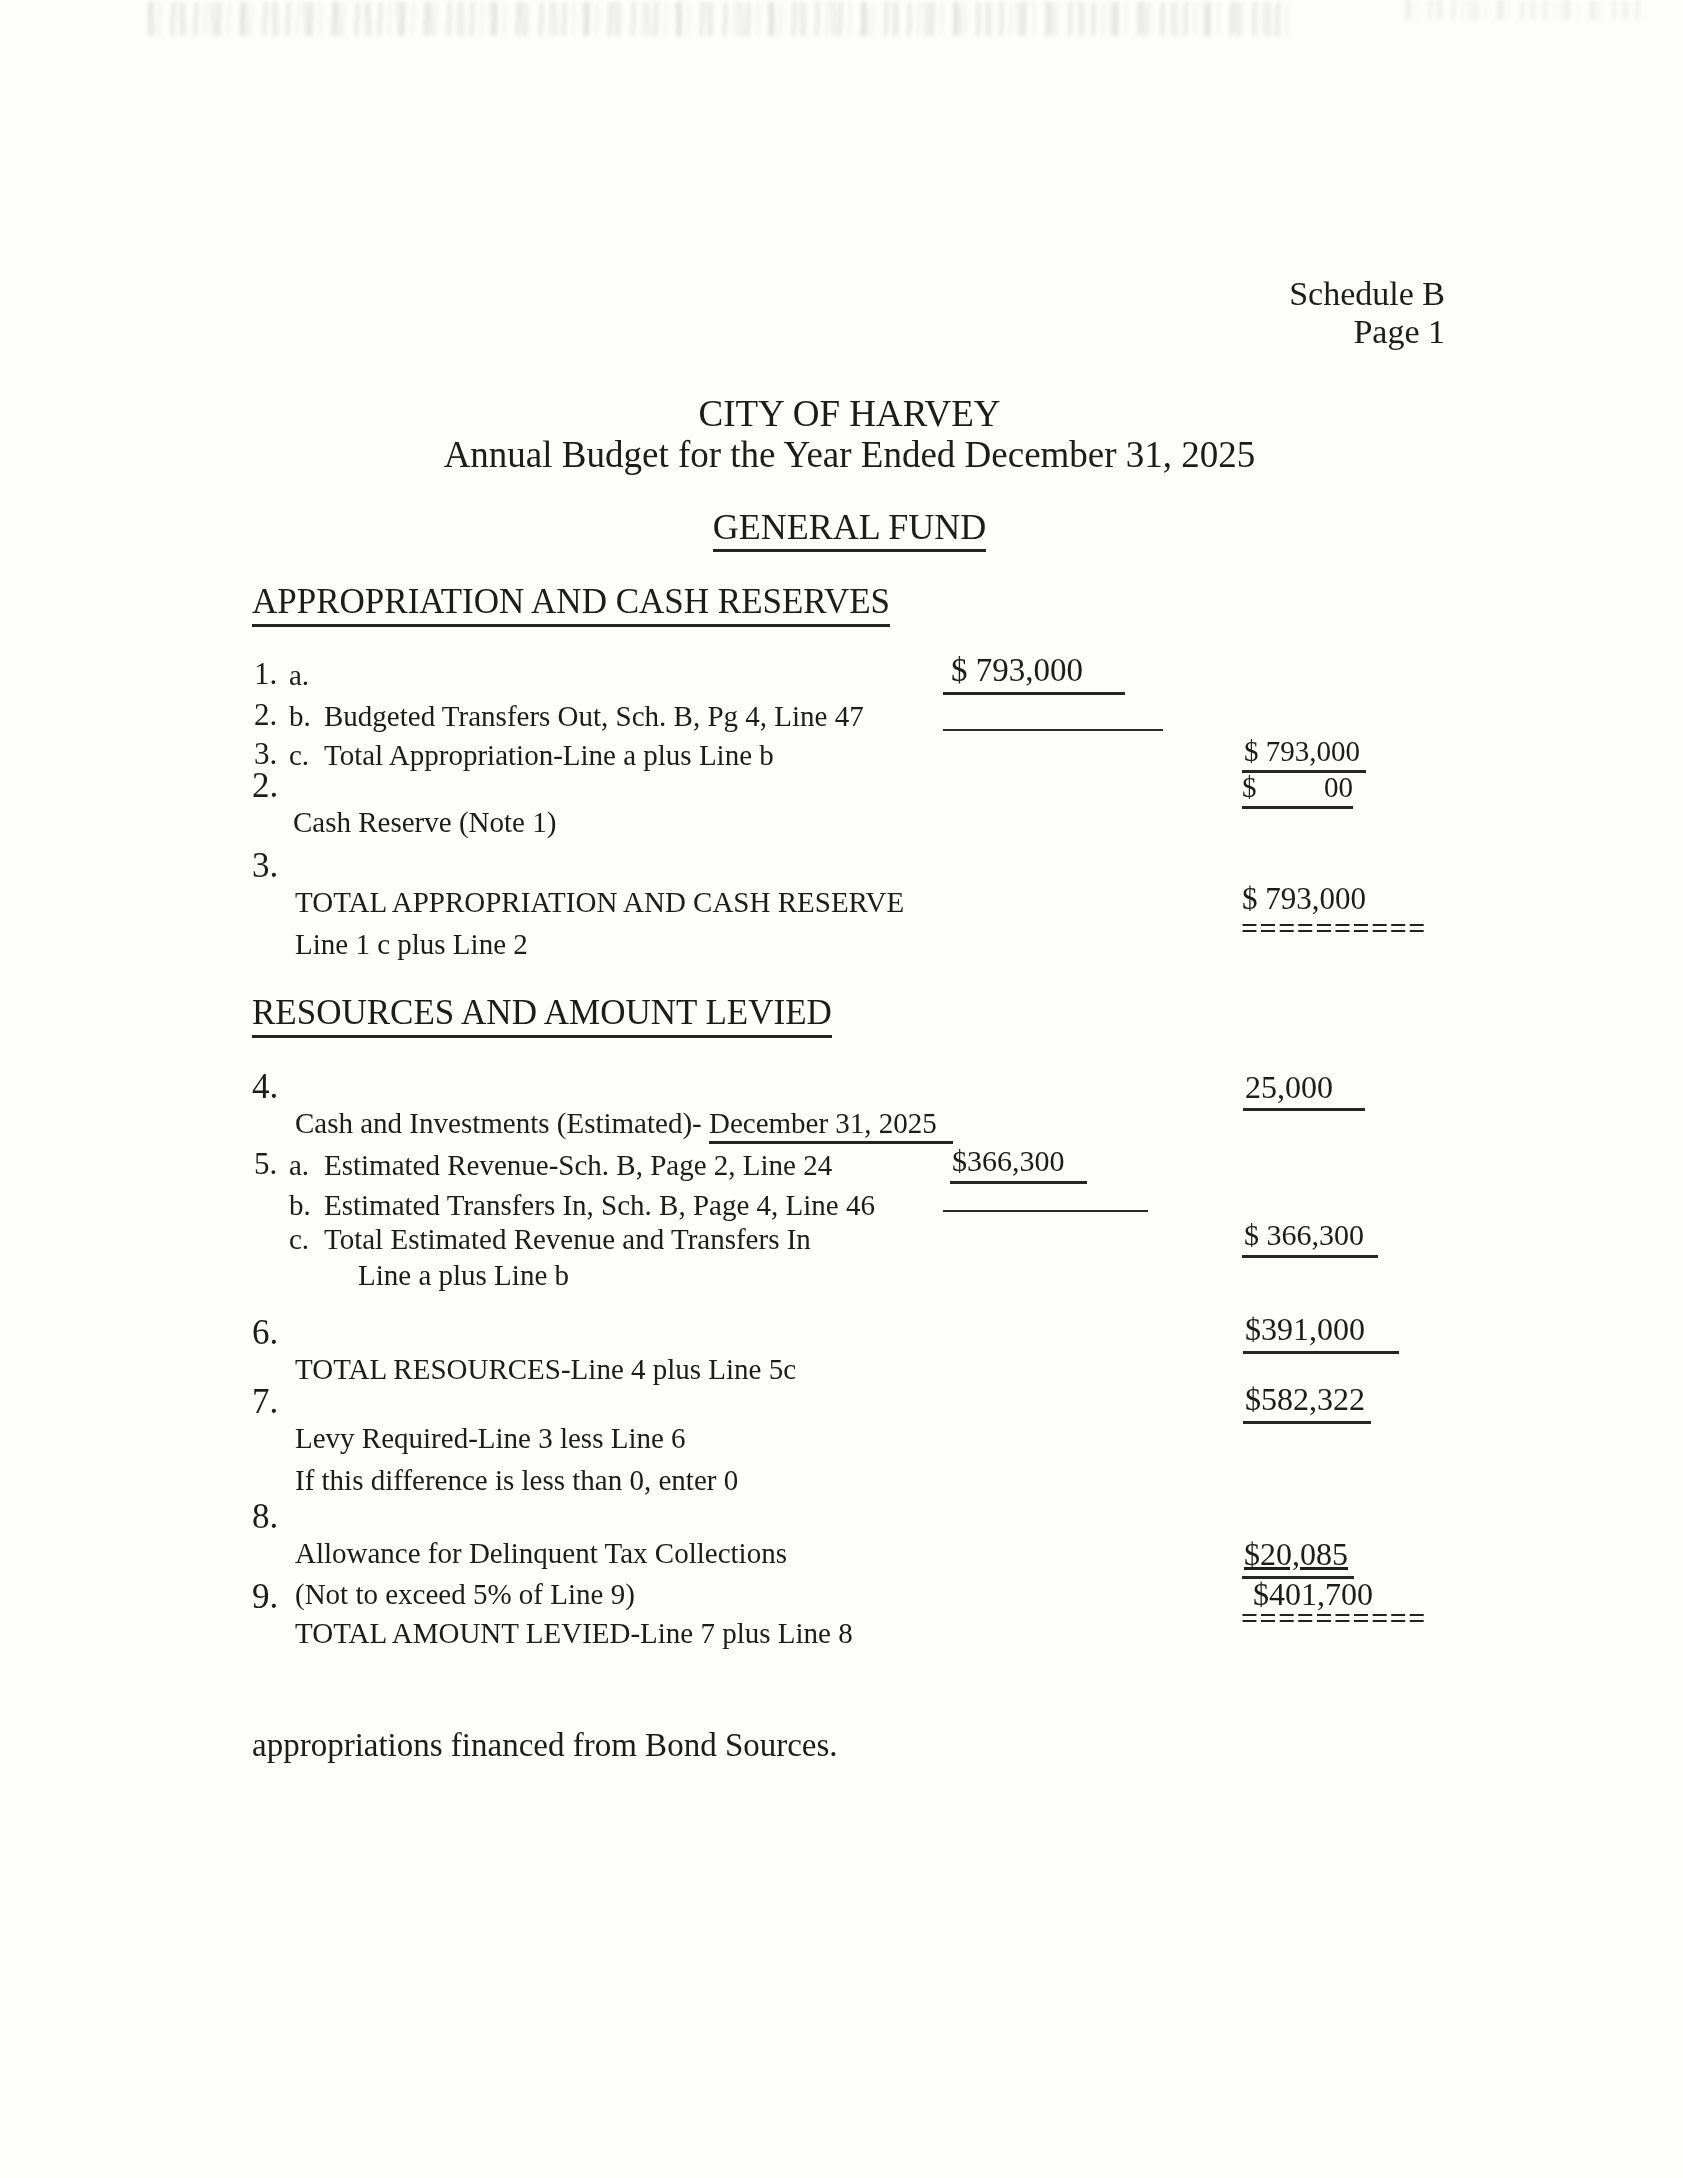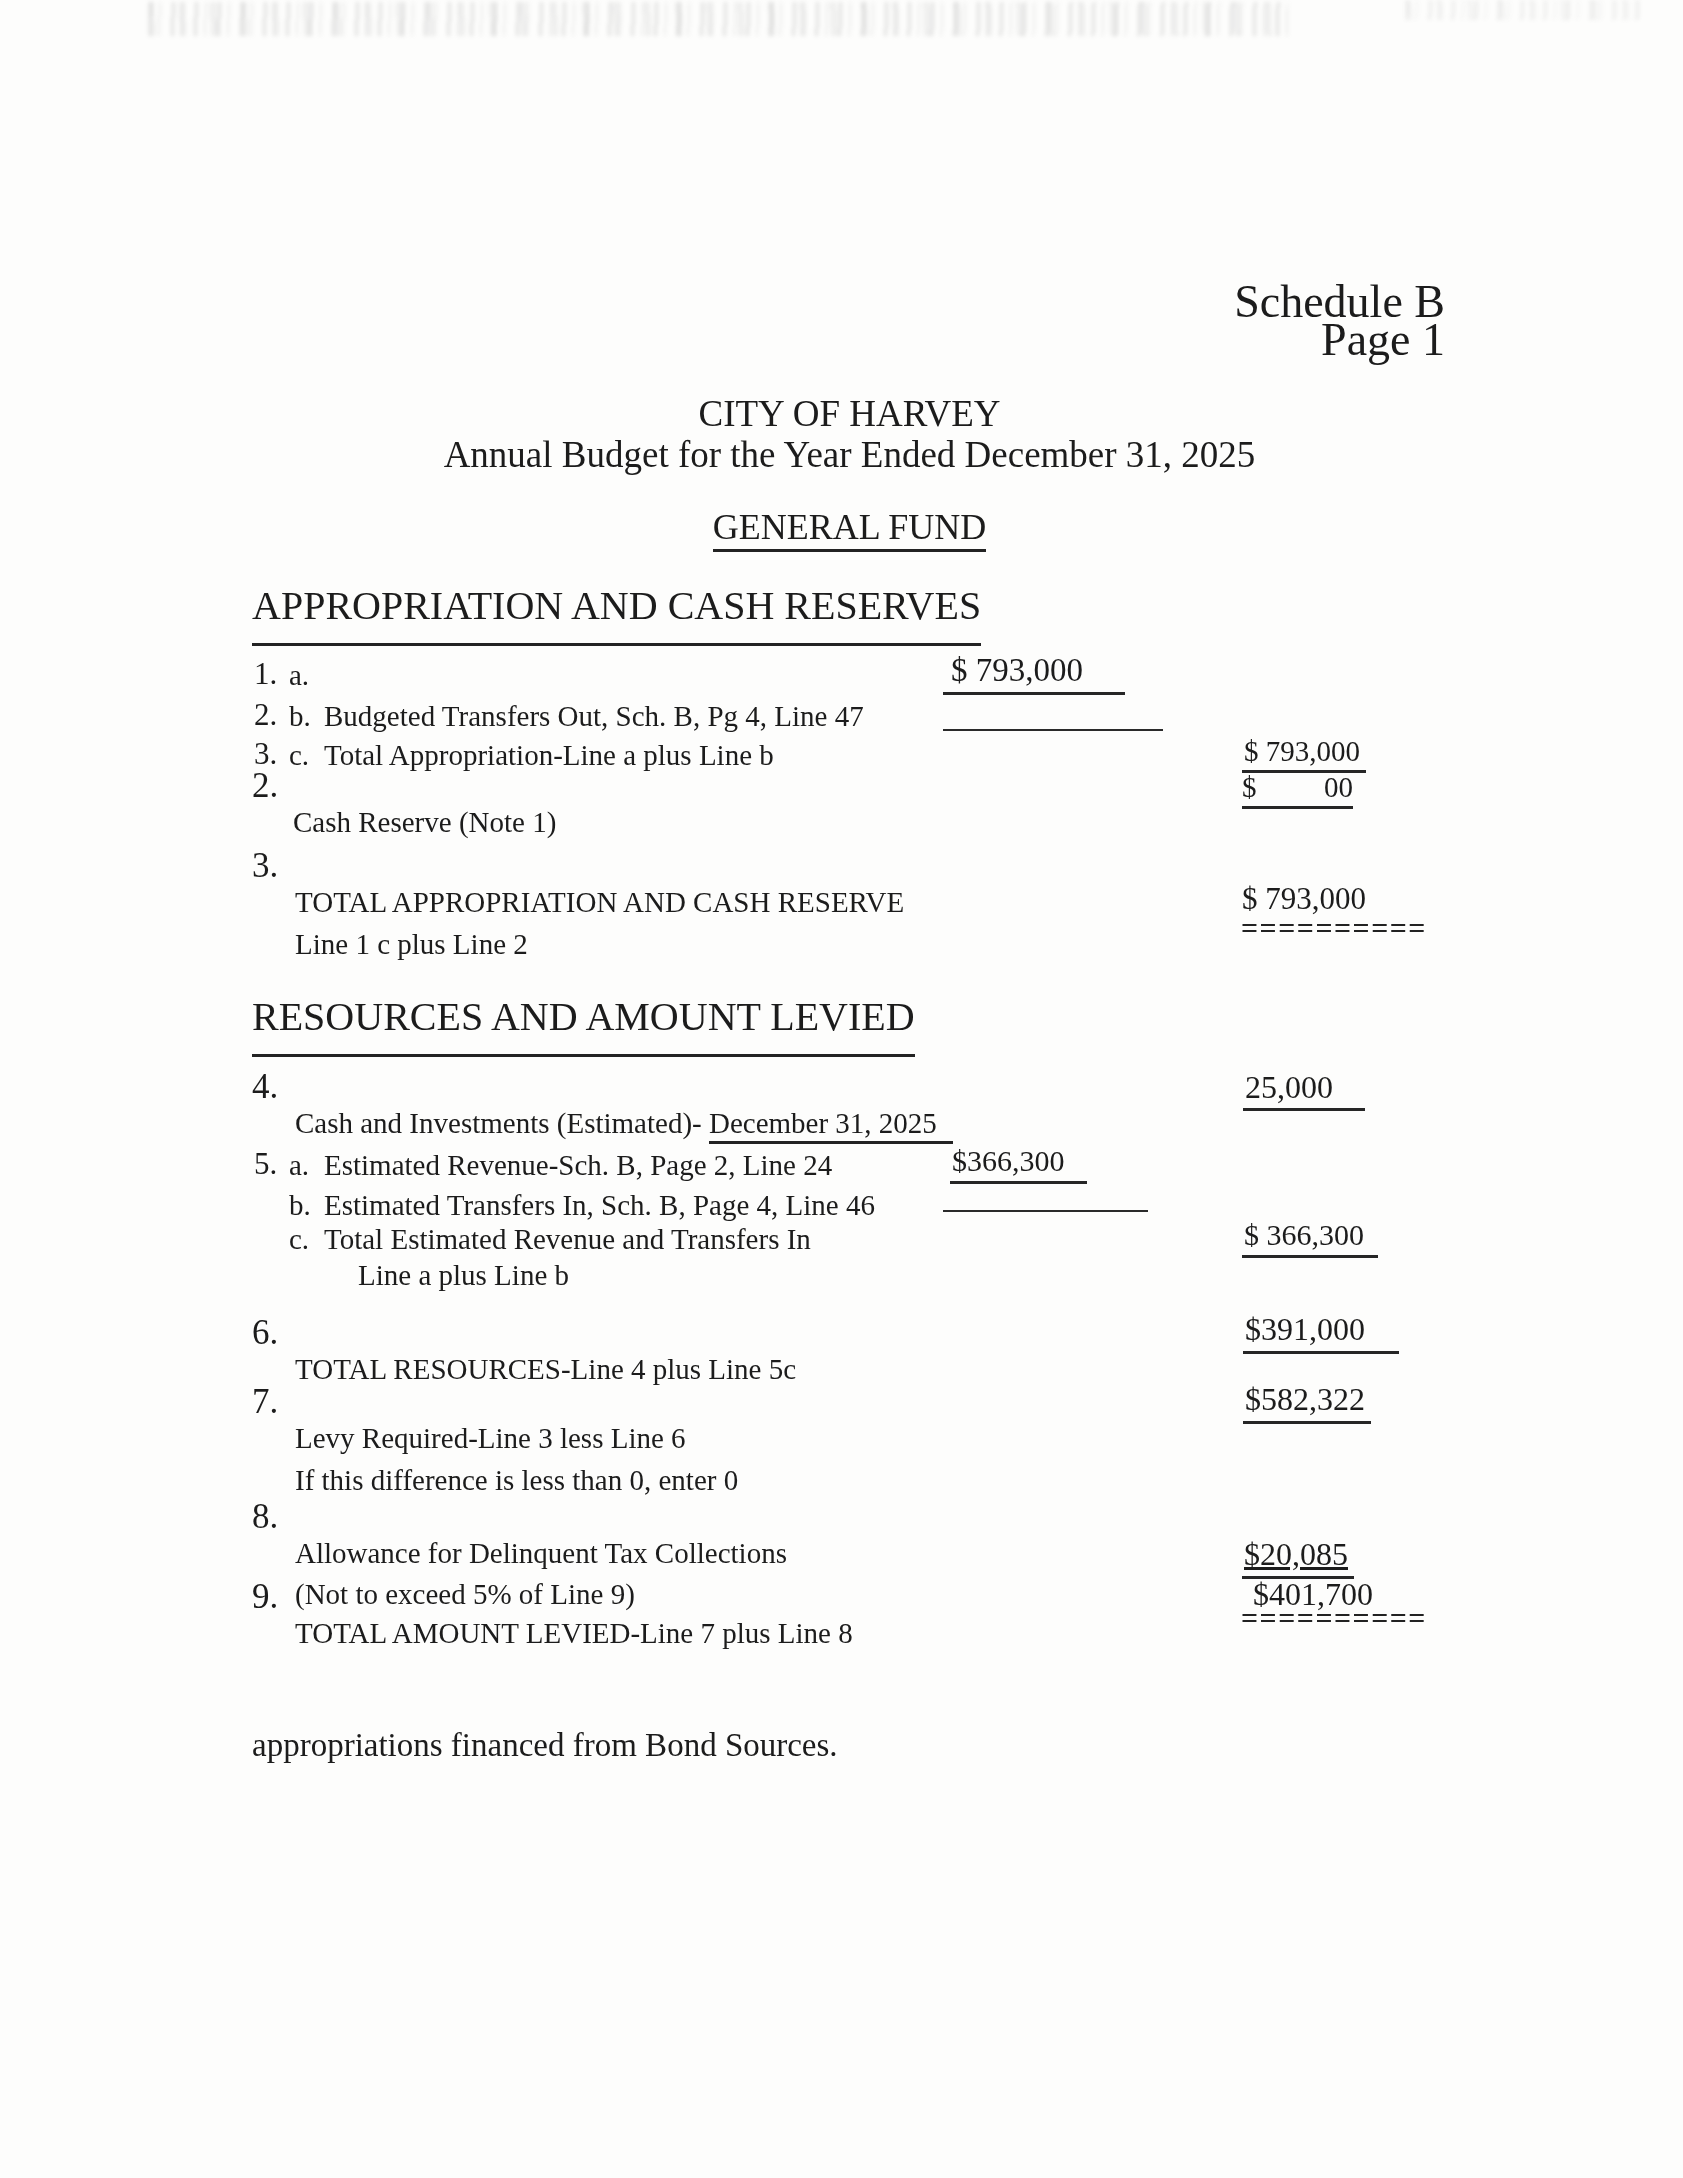--- a/index.html
+++ b/index.html
@@ -15,23 +15,23 @@
   .abs{position:absolute;white-space:nowrap;}
   
   .noise{
     position:absolute;
     background:
       repeating-linear-gradient(92deg, rgba(105,105,105,0.38) 0 3px, rgba(255,255,255,0) 3px 10px, rgba(135,135,135,0.28) 10px 12px, rgba(255,255,255,0) 12px 23px),
       repeating-linear-gradient(88deg, rgba(120,120,120,0.22) 0 6px, rgba(255,255,255,0) 6px 31px);
     filter:blur(2.2px);
     opacity:.5;
   }
-  .hdr{font-size:46px;line-height:38px;margin-top:8px;}
+  .hdr{font-size:34px;line-height:38px;}
   .title{font-size:37px;text-align:center;width:1699px;left:0;}
-  .heading{font-size:40px;border-bottom:3px solid #232323;padding-bottom:15px;}
+  .heading{font-size:35px;border-bottom:3px solid #232323;padding-bottom:3px;}
   .big{font-size:29px;margin-top:40px;}
   .num-big{font-size:35px;}
   .num-sm{font-size:31px;}
   .sm{font-size:29px;}
   .uline{border-bottom:3px solid #232323;padding-bottom:2px;}
   .uval{border-bottom:3px solid #262626;padding-bottom:3px;display:inline-block;}
   .bline{position:absolute;border-bottom:2.5px solid #2a2a2a;}
   .drule{font-size:30px;font-weight:bold;letter-spacing:1.5px;color:#222;}
   .cash-cell{
     display:inline-flex;justify-content:space-between;

